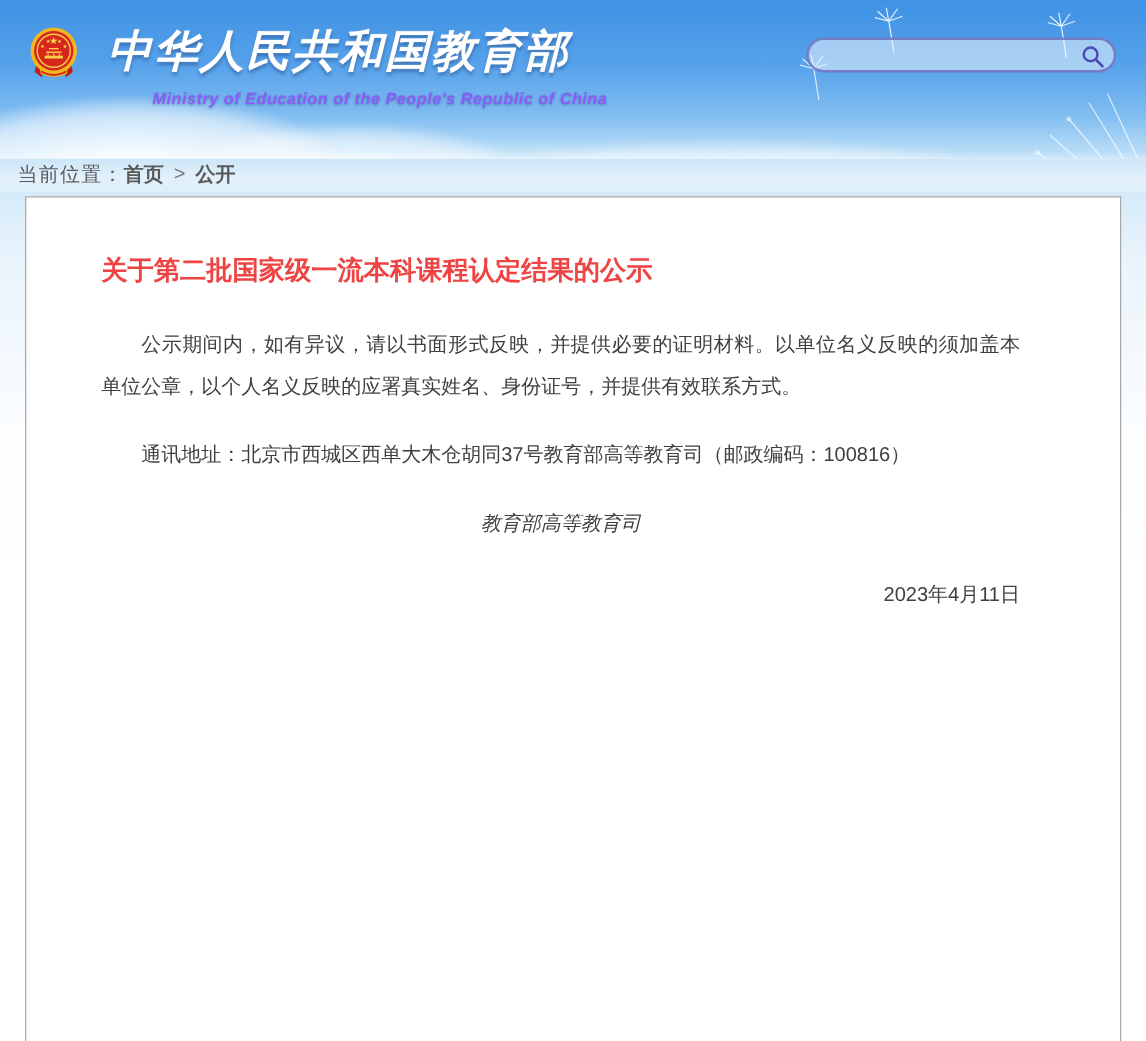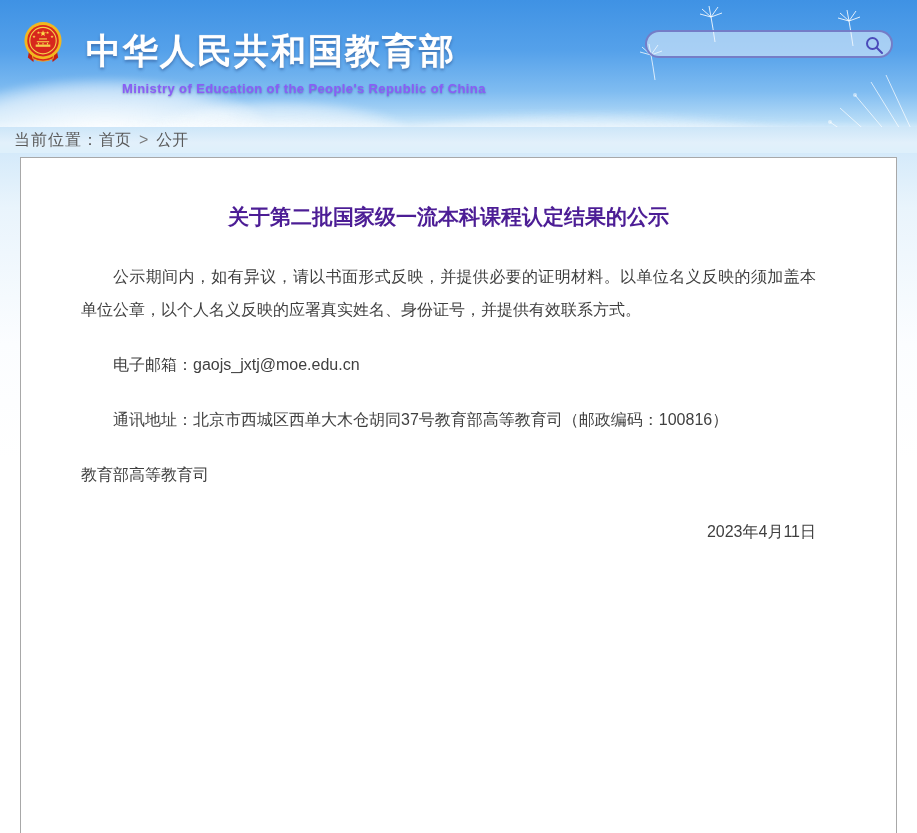--- a/index.html
+++ b/index.html
@@ -12,60 +12,60 @@
     background:linear-gradient(180deg,#3f92e4 0%,#55a1ea 40%,#7fbcf1 72%,#b7dcf7 95%,#cfe8fa 100%); }
   .cloud { position:absolute; border-radius:50%; background:radial-gradient(ellipse at center,
     rgba(255,255,255,0.95) 0%, rgba(255,255,255,0.55) 55%, rgba(255,255,255,0) 75%); filter:blur(3px); }
   .cloud.c1 { left:-60px; top:78px; width:330px; height:110px; }
   .cloud.c2 { left:150px; top:100px; width:260px; height:70px; opacity:.8; }
   .cloud.c3 { left:380px; top:112px; width:420px; height:60px; opacity:.55; }
   .cloud.c4 { left:-20px; top:118px; width:960px; height:70px; opacity:.65; filter:blur(6px); }
 
   .emblem { position:absolute; left:16px; top:14px; width:54px; height:60px; }
 
-  .title-block { position:absolute; left:86px; top:28px; }
+  .title-block { position:absolute; left:86px; top:18px;font-style:italic; }
   .site-title { font-size:35px; font-weight:bold; color:#ffffff; letter-spacing:2px;
     text-shadow:0 2px 3px rgba(20,50,110,0.45), 0 0 1px rgba(255,255,255,.8); }
   .site-subtitle { margin-top:6px; font-size:13px; font-weight:bold; color:#8b5cf6;
     text-shadow:0 1px 2px rgba(20,50,110,0.4); letter-spacing:.4px;margin-left:36px; }
 
   .search-box { position:absolute; right:24px; top:30px; width:248px; height:28px;
     border:2px solid rgba(108,110,190,0.85); border-radius:15px;
     background:rgba(236,245,253,0.55); }
   .search-input { position:absolute; left:0; top:0; width:100%; height:100%;
     border:none; outline:none; background:transparent; padding:0 32px 0 14px;
     font-size:13px; color:#333; }
   .search-icon { position:absolute; right:7px; top:3px; width:20px; height:20px; cursor:pointer; }
 
   .seed { position:absolute; pointer-events:none; }
   .dandelion { position:absolute; right:-78px; top:42px; pointer-events:none; }
 
   .breadcrumb-bar { position:absolute; left:0; top:127px; width:917px; height:26px;
     background:linear-gradient(180deg,#cde6f8 0%,#e2f0fb 60%,#def0fb 100%);
     display:flex; align-items:center; padding-left:14px; font-size:16px; color:#5a5a5a; z-index:3; }
-  .breadcrumb-bar a { color:#5a5a5a; text-decoration:none; cursor:pointer; }
+  .breadcrumb-bar a { color:#5a5a5a; text-decoration:none; cursor:pointer;font-weight:bold; }
   .crumb-sep { margin:0 8px; color:#7a7a7a; }
   .crumb-label { letter-spacing:1px; }
 
   
   .content-wrap { position:relative; width:917px; height:680px; z-index:2;
     background:linear-gradient(180deg,#d5eafa 0%,#e9f4fc 8%,#fbfdff 28%,#ffffff 45%);
     padding:4px 20px 0 20px; }
   .doc-box { width:877px; min-height:700px; background:#ffffff;
     border:1px solid #a8a8a8; padding:42px 80px 40px 60px; }
 
-  .doc-title { text-align:center; font-size:21px; font-weight:bold; color:#4c1d95;
+  .doc-title { text-align:left; font-size:21px; font-weight:bold; color:#ef4444;
     line-height:34px; margin-bottom:26px; }
 
   .doc-p { font-size:16px; line-height:33px; color:#3f3f3f; text-indent:2em; text-align:justify; }
   .p2 { margin-top:18px; }
   .contact-line { font-size:16px; line-height:33px; color:#3f3f3f; text-indent:2em; margin-top:22px; }
   .attach-line { font-size:16px; line-height:33px; color:#3f3f3f; text-indent:2em; margin-top:22px; }
   .attach-link { color:#2323d8; text-decoration:none; cursor:pointer; }
-  .sig-line { font-size:16px; line-height:33px; color:#3f3f3f; text-align:left; margin-top:22px; }
+  .sig-line { font-size:16px; line-height:33px; color:#3f3f3f; text-align:center; margin-top:22px;font-style:italic; }
   .date-line { font-size:16px; line-height:33px; color:#3f3f3f; text-align:right; margin-top:24px; }
 </style>
 </head>
 <body>
 
 <div class="header-area">
   <div class="sky"></div>
 
   <div class="cloud c1"></div>
   <div class="cloud c2"></div>
@@ -158,21 +158,20 @@
   </div>
 </div>
 
 <div class="content-wrap">
   <div class="doc-box">
 
     <h2 class="doc-title">关于第二批国家级一流本科课程认定结果的公示</h2>
 
     <p class="doc-p p2">公示期间内，如有异议，请以书面形式反映，并提供必要的证明材料。以单位名义反映的须加盖本单位公章，以个人名义反映的应署真实姓名、身份证号，并提供有效联系方式。</p>
 
-    <p class="contact-line">电子邮箱：gaojs_jxtj@moe.edu.cn</p>
     <p class="contact-line">通讯地址：北京市西城区西单大木仓胡同37号教育部高等教育司（邮政编码：100816）</p>
 
 
     <p class="sig-line">教育部高等教育司</p>
     <p class="date-line">2023年4月11日</p>
 
   </div>
 </div>
 
 </body></html>

